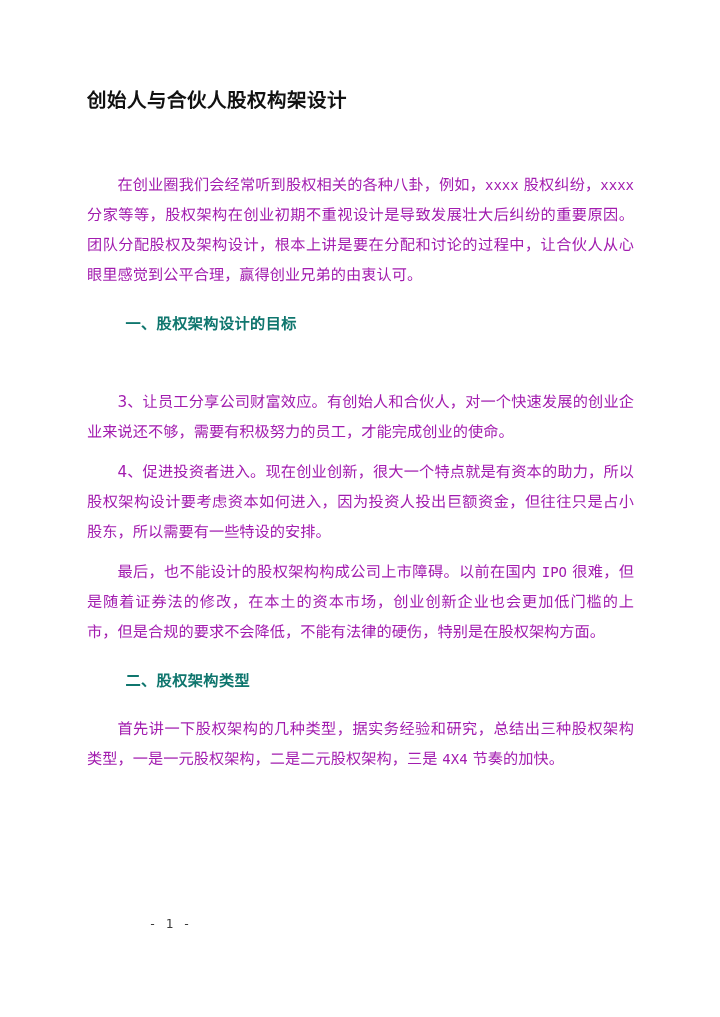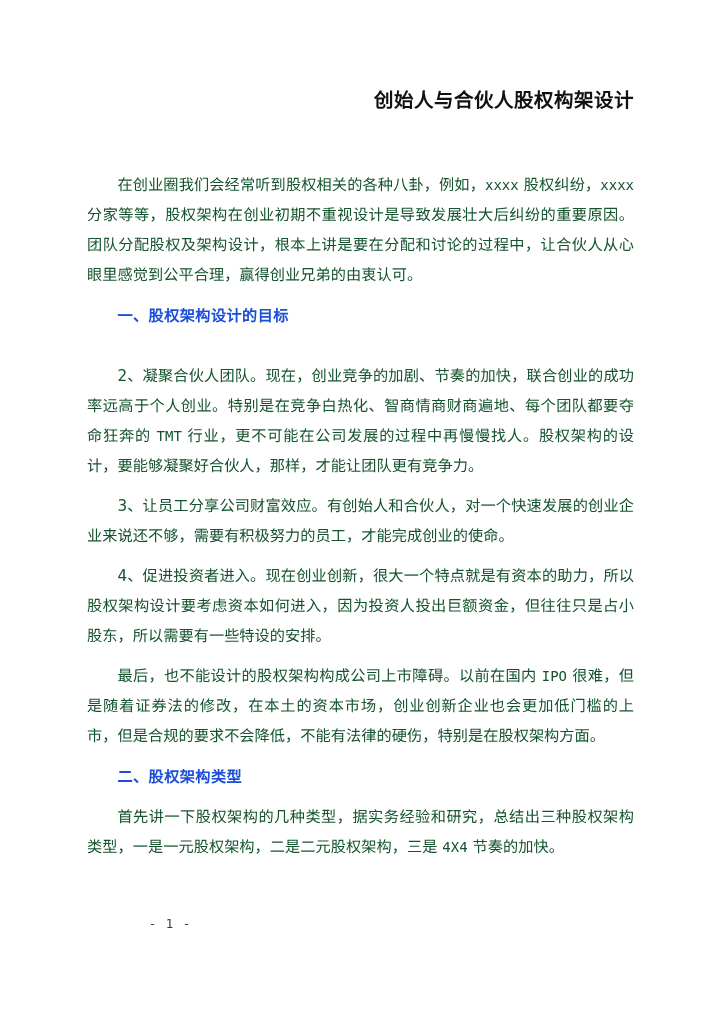--- a/index.html
+++ b/index.html
@@ -24,59 +24,59 @@
   
   .content {
     position: absolute;
     left: 87px;
     top: 0;
     width: 547px;
   }
 
   
   .doc-title {
-    text-align: right;
+    text-align: left;
     font-size: 19.5px;
     font-weight: bold;
     letter-spacing: 0.5px;
     line-height: 30px;
     margin: 0;
     padding-top: 86px;
     color: #111111;
   }
 
   
   .para {
     font-size: 15.2px;
     line-height: 30px;
     text-align: justify;
     text-justify: inter-ideograph;
     margin: 0;
     text-indent: 2em;
     letter-spacing: 0.05px;
-    color: #14532d;
+    color: #a21caf;
   }
 
   .para-first {
     margin-top: 54px;
   }
 
   
   .gap-sm { height: 10px; }
   .gap-md { height: 11px; }
 
   
   .section-heading {
     font-size: 15.2px;
     line-height: 30px;
     font-weight: bold;
     text-indent: 2em;
-    margin: 0;
+    margin: 8px;
     letter-spacing: 0.4px;
-    color: #1d4ed8;
+    color: #0f766e;
   }
 
   
   .lat {
     font-family: "DejaVu Sans Mono", "Liberation Mono", monospace;
     font-size: 14px;
     letter-spacing: 0;
   }
 
   
@@ -109,21 +109,20 @@
     <p class="section-heading">一、股权架构设计的目标</p>
 
     <div class="gap-sm"></div>
 
 
     <div class="gap-sm"></div>
 
 
     <div class="gap-sm"></div>
 
-    <p class="para"><span>2、凝聚合伙人团队。现在，创业竞争的加剧、节奏的加快，联合创业的成功率远高于个人创业。特别是在竞争白热化、智商情商财商遍地、每个团队都要夺命狂奔的 </span><span class="lat">TMT</span><span> 行业，更不可能在公司发展的过程中再慢慢找人。股权架构的设计，要能够凝聚好合伙人，那样，才能让团队更有竞争力。</span></p>
 
     <div class="gap-sm"></div>
 
     <p class="para">3、让员工分享公司财富效应。有创始人和合伙人，对一个快速发展的创业企业来说还不够，需要有积极努力的员工，才能完成创业的使命。</p>
 
     <div class="gap-sm"></div>
 
     <p class="para">4、促进投资者进入。现在创业创新，很大一个特点就是有资本的助力，所以股权架构设计要考虑资本如何进入，因为投资人投出巨额资金，但往往只是占小股东，所以需要有一些特设的安排。</p>
 
     <div class="gap-sm"></div>

